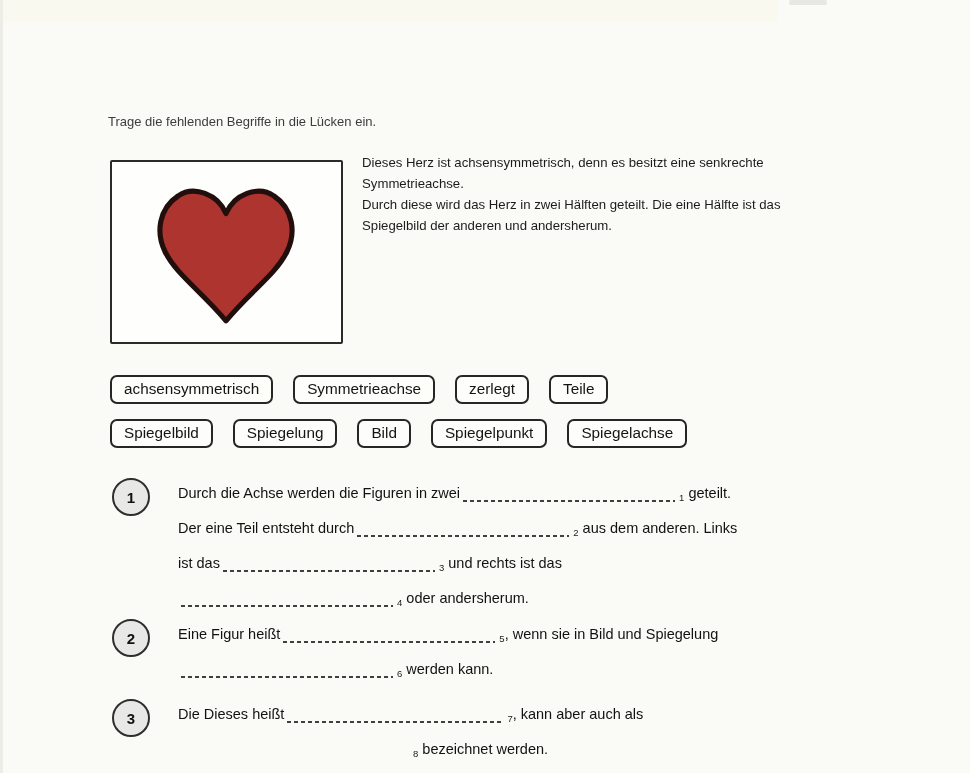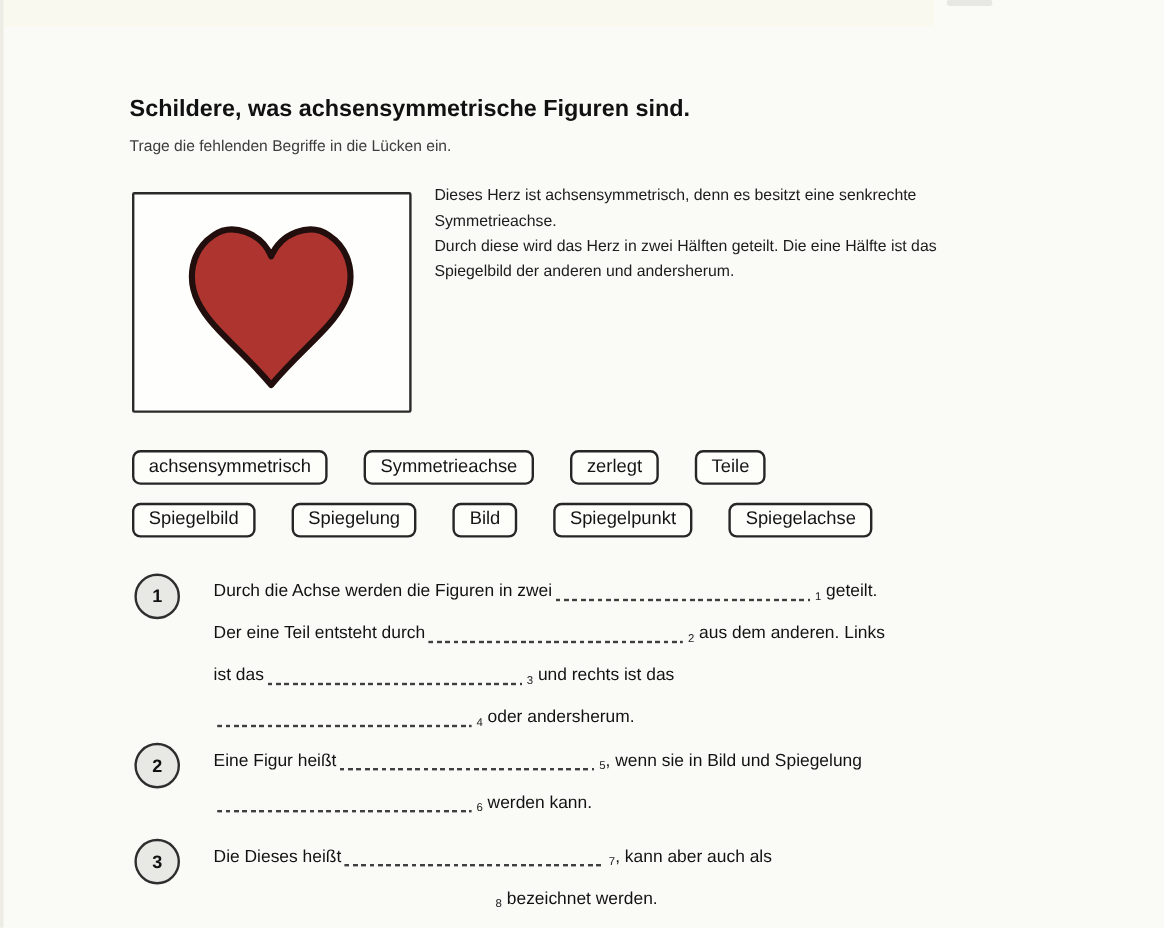--- a/index.html
+++ b/index.html
@@ -34,21 +34,21 @@
   .heart-svg{position:absolute;left:34px;top:10px;}
   .heart-svg path{stroke:#220f0d;stroke-width:3.2;stroke-linejoin:round;}
 
   .example-desc{
     position:absolute;left:362px;top:152px;width:530px;
     font-size:13.2px;line-height:21px;color:#1c1c1c;
     white-space:pre-line;
   }
 
   .word-bank-row{
-    position:absolute;left:110px;display:flex;gap:30px;
+    position:absolute;left:110px;display:flex;gap:20px;
   }
   .row-1{top:375px;}
   .row-2{top:419px;}
   .chip{
     display:inline-block;
     border:2px solid #262626;border-radius:7px;
     background:#fdfdfa;
     padding:3px 12px 4px 12px;
     font-size:15.3px;color:#141414;
     white-space:nowrap;
@@ -84,21 +84,20 @@
   .indent8{margin-left:234px;}
 </style>
 </head>
 <body>
 
 <div class="page">
   <div class="top-band"></div>
   <div class="smudge"></div>
   <div class="left-edge"></div>
 
-  <div class="title">Schildere, was achsensymmetrische Figuren sind.</div>
   <div class="subtitle">Trage die fehlenden Begriffe in die Lücken ein.</div>
 
   <div class="example-box">
     <svg class="heart-svg" width="160" height="160" viewBox="0 0 100 96">
       <path d="M50 24 C45 12 30 6 20 13 C8 21 6 36 12 48 C19 62 34 72 50 91 C66 72 81 62 88 48 C94 36 92 21 80 13 C70 6 55 12 50 24 Z" fill="#ad342f"></path>
     </svg>
   </div>
 
   <div class="example-desc">Dieses Herz ist achsensymmetrisch, denn es besitzt eine senkrechte
 Symmetrieachse.

